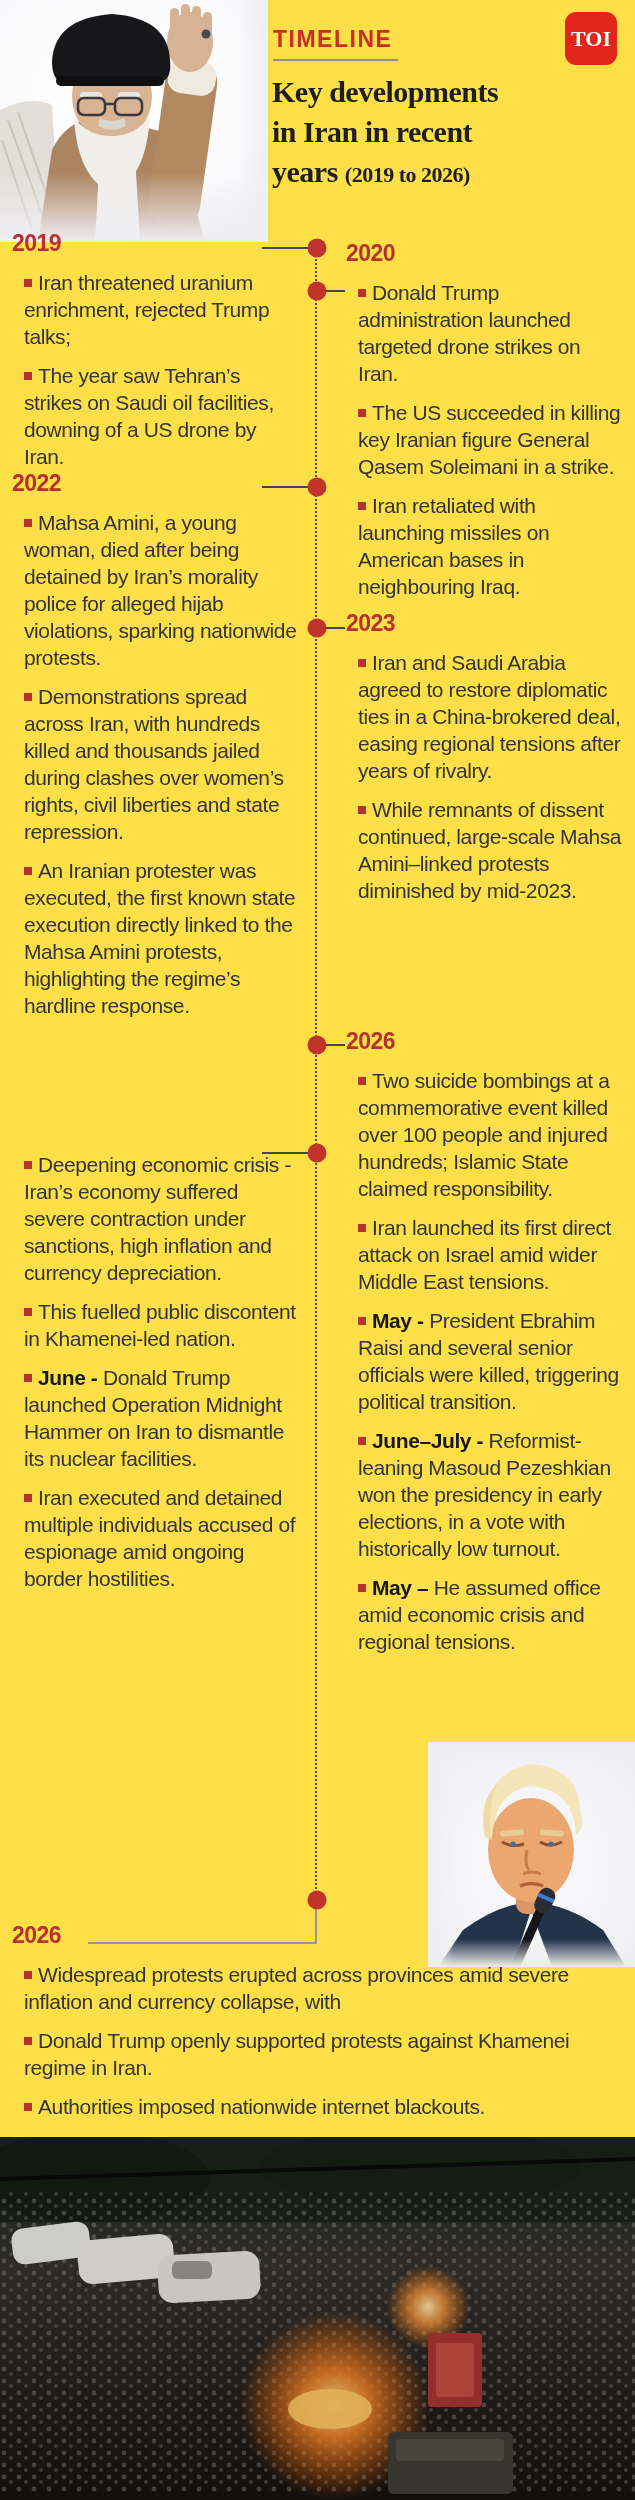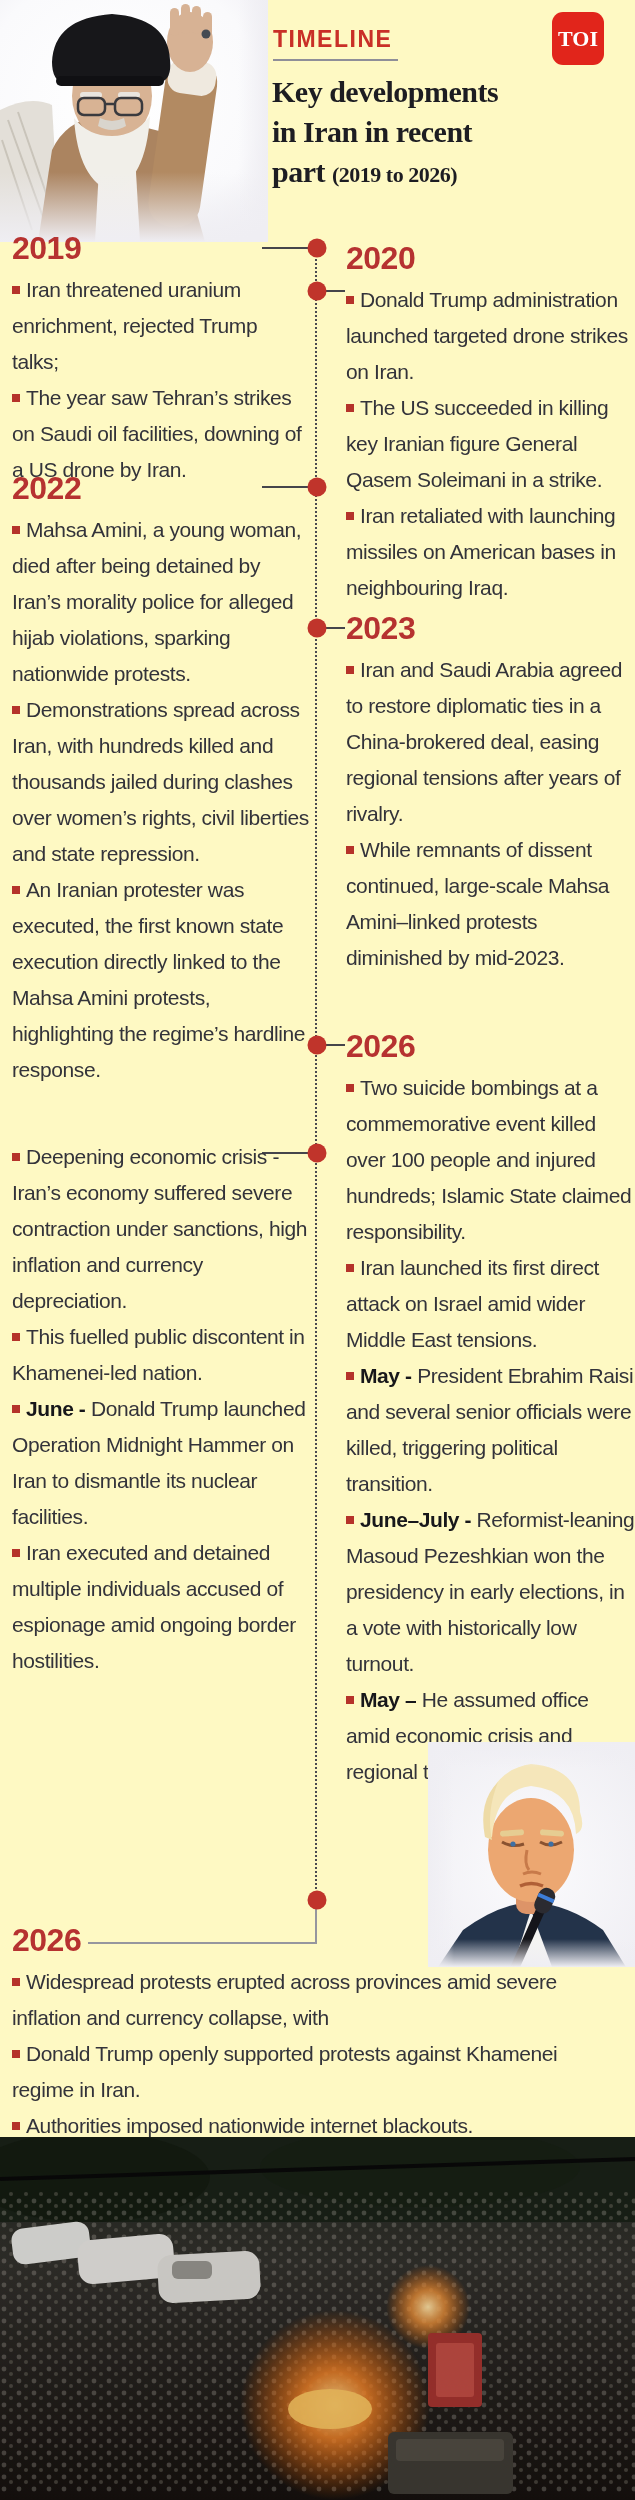--- a/index.html
+++ b/index.html
@@ -1,44 +1,44 @@
 <!DOCTYPE html>
 <html><head>
 <meta charset="utf-8">
 <style>
   html,body{margin:0;padding:0;background:#efeef3;}
-  .canvas{position:relative;width:635px;height:2500px;background:#fef9c3;overflow:hidden;
+  .canvas{position:relative;width:635px;height:2500px;background:#fde047;overflow:hidden;
           font-family:"Liberation Sans","DejaVu Sans",sans-serif;}
 
   
   .kicker{position:absolute;left:273px;top:26px;font-size:23px;font-weight:800;
           color:#c92f27;letter-spacing:1.5px;}
   .kicker-rule{position:absolute;left:273px;top:59px;width:125px;height:2px;background:#8f8f98;}
-  .toi-logo{position:absolute;left:552px;top:12px;width:52px;height:53px;background:#e1251b;
+  .toi-logo{position:absolute;left:565px;top:12px;width:52px;height:53px;background:#e1251b;
             border-radius:11px;color:#ffffff;display:flex;align-items:center;justify-content:center;
             font-family:"Liberation Serif","DejaVu Serif",serif;font-weight:700;font-size:22px;}
   .title{position:absolute;left:272px;top:72px;width:360px;font-size:30px;line-height:40px;
          font-weight:800;color:#1d1d22;letter-spacing:-0.5px;font-family:Liberation Serif, serif;}
   .title .paren{font-size:22px;font-weight:600;}
 
   
   .spine{position:absolute;left:315px;top:248px;height:1652px;width:0;
          border-left:2px dotted #4a4a50;}
   .tl-dot{position:absolute;left:317px;width:19px;height:19px;border-radius:50%;
           background:#c0342b;transform:translate(-50%,-50%);}
   .conn-left{position:absolute;left:262px;width:48px;height:2px;background:#45454b;}
   .conn-right{position:absolute;left:325px;width:20px;height:2px;background:#45454b;}
   .elbow-v{position:absolute;left:315px;top:1906px;width:2px;height:38px;background:#96969e;}
   .elbow-h{position:absolute;left:88px;top:1942px;width:229px;height:2px;background:#96969e;}
 
   
   .section{position:absolute;}
-  .section h2{margin:0 0 5px 0;font-size:32px;font-weight:800;color:#b63230;letter-spacing:-0.5px;
+  .section h2{margin:0 0 5px 0;font-size:23px;font-weight:800;color:#b63230;letter-spacing:-0.5px;
               font-family:"Liberation Sans","DejaVu Sans",sans-serif;}
-  .section p{margin:0;font-size:21px;line-height:36px;color:#33333a;letter-spacing:-0.4px;}
+  .section p{margin:12px;font-size:21px;line-height:27px;color:#33333a;letter-spacing:-0.4px;}
   .sq{display:inline-block;width:8px;height:8px;background:#b5332a;margin-right:6px;
       vertical-align:3px;}
   .lead{font-weight:700;color:#17171a;}
   #s2019{left:12px;top:230px;width:292px;}
   #s2020{left:346px;top:240px;width:288px;}
   #s2022{left:12px;top:470px;width:300px;}
   #s2023{left:346px;top:610px;width:288px;}
   #s2024{left:346px;top:1028px;width:290px;}
   #s2025{left:12px;top:1139px;width:296px;}
   #s2026{left:12px;top:1922px;width:606px;}
@@ -109,21 +109,21 @@
     <div class="fade-b" style="height:70px"></div>
     <div class="fade-r" style="width:30px"></div>
   </div>
 
   <div class="kicker">TIMELINE</div>
   <div class="kicker-rule"></div>
   <div class="toi-logo">TOI</div>
   <div class="title">
     <span>Key developments</span><br>
     <span>in Iran in recent</span><br>
-    <span>part</span>
+    <span>years</span>
     <span class="paren">(2019 to 2026)</span>
   </div>
 
   <div class="spine"></div>
   <div class="conn-left" style="top:247px"></div>
   <div class="conn-left" style="top:486px"></div>
   <div class="conn-left" style="top:1152px"></div>
   <div class="conn-right" style="top:290px"></div>
   <div class="conn-right" style="top:627px"></div>
   <div class="conn-right" style="top:1044px"></div>

